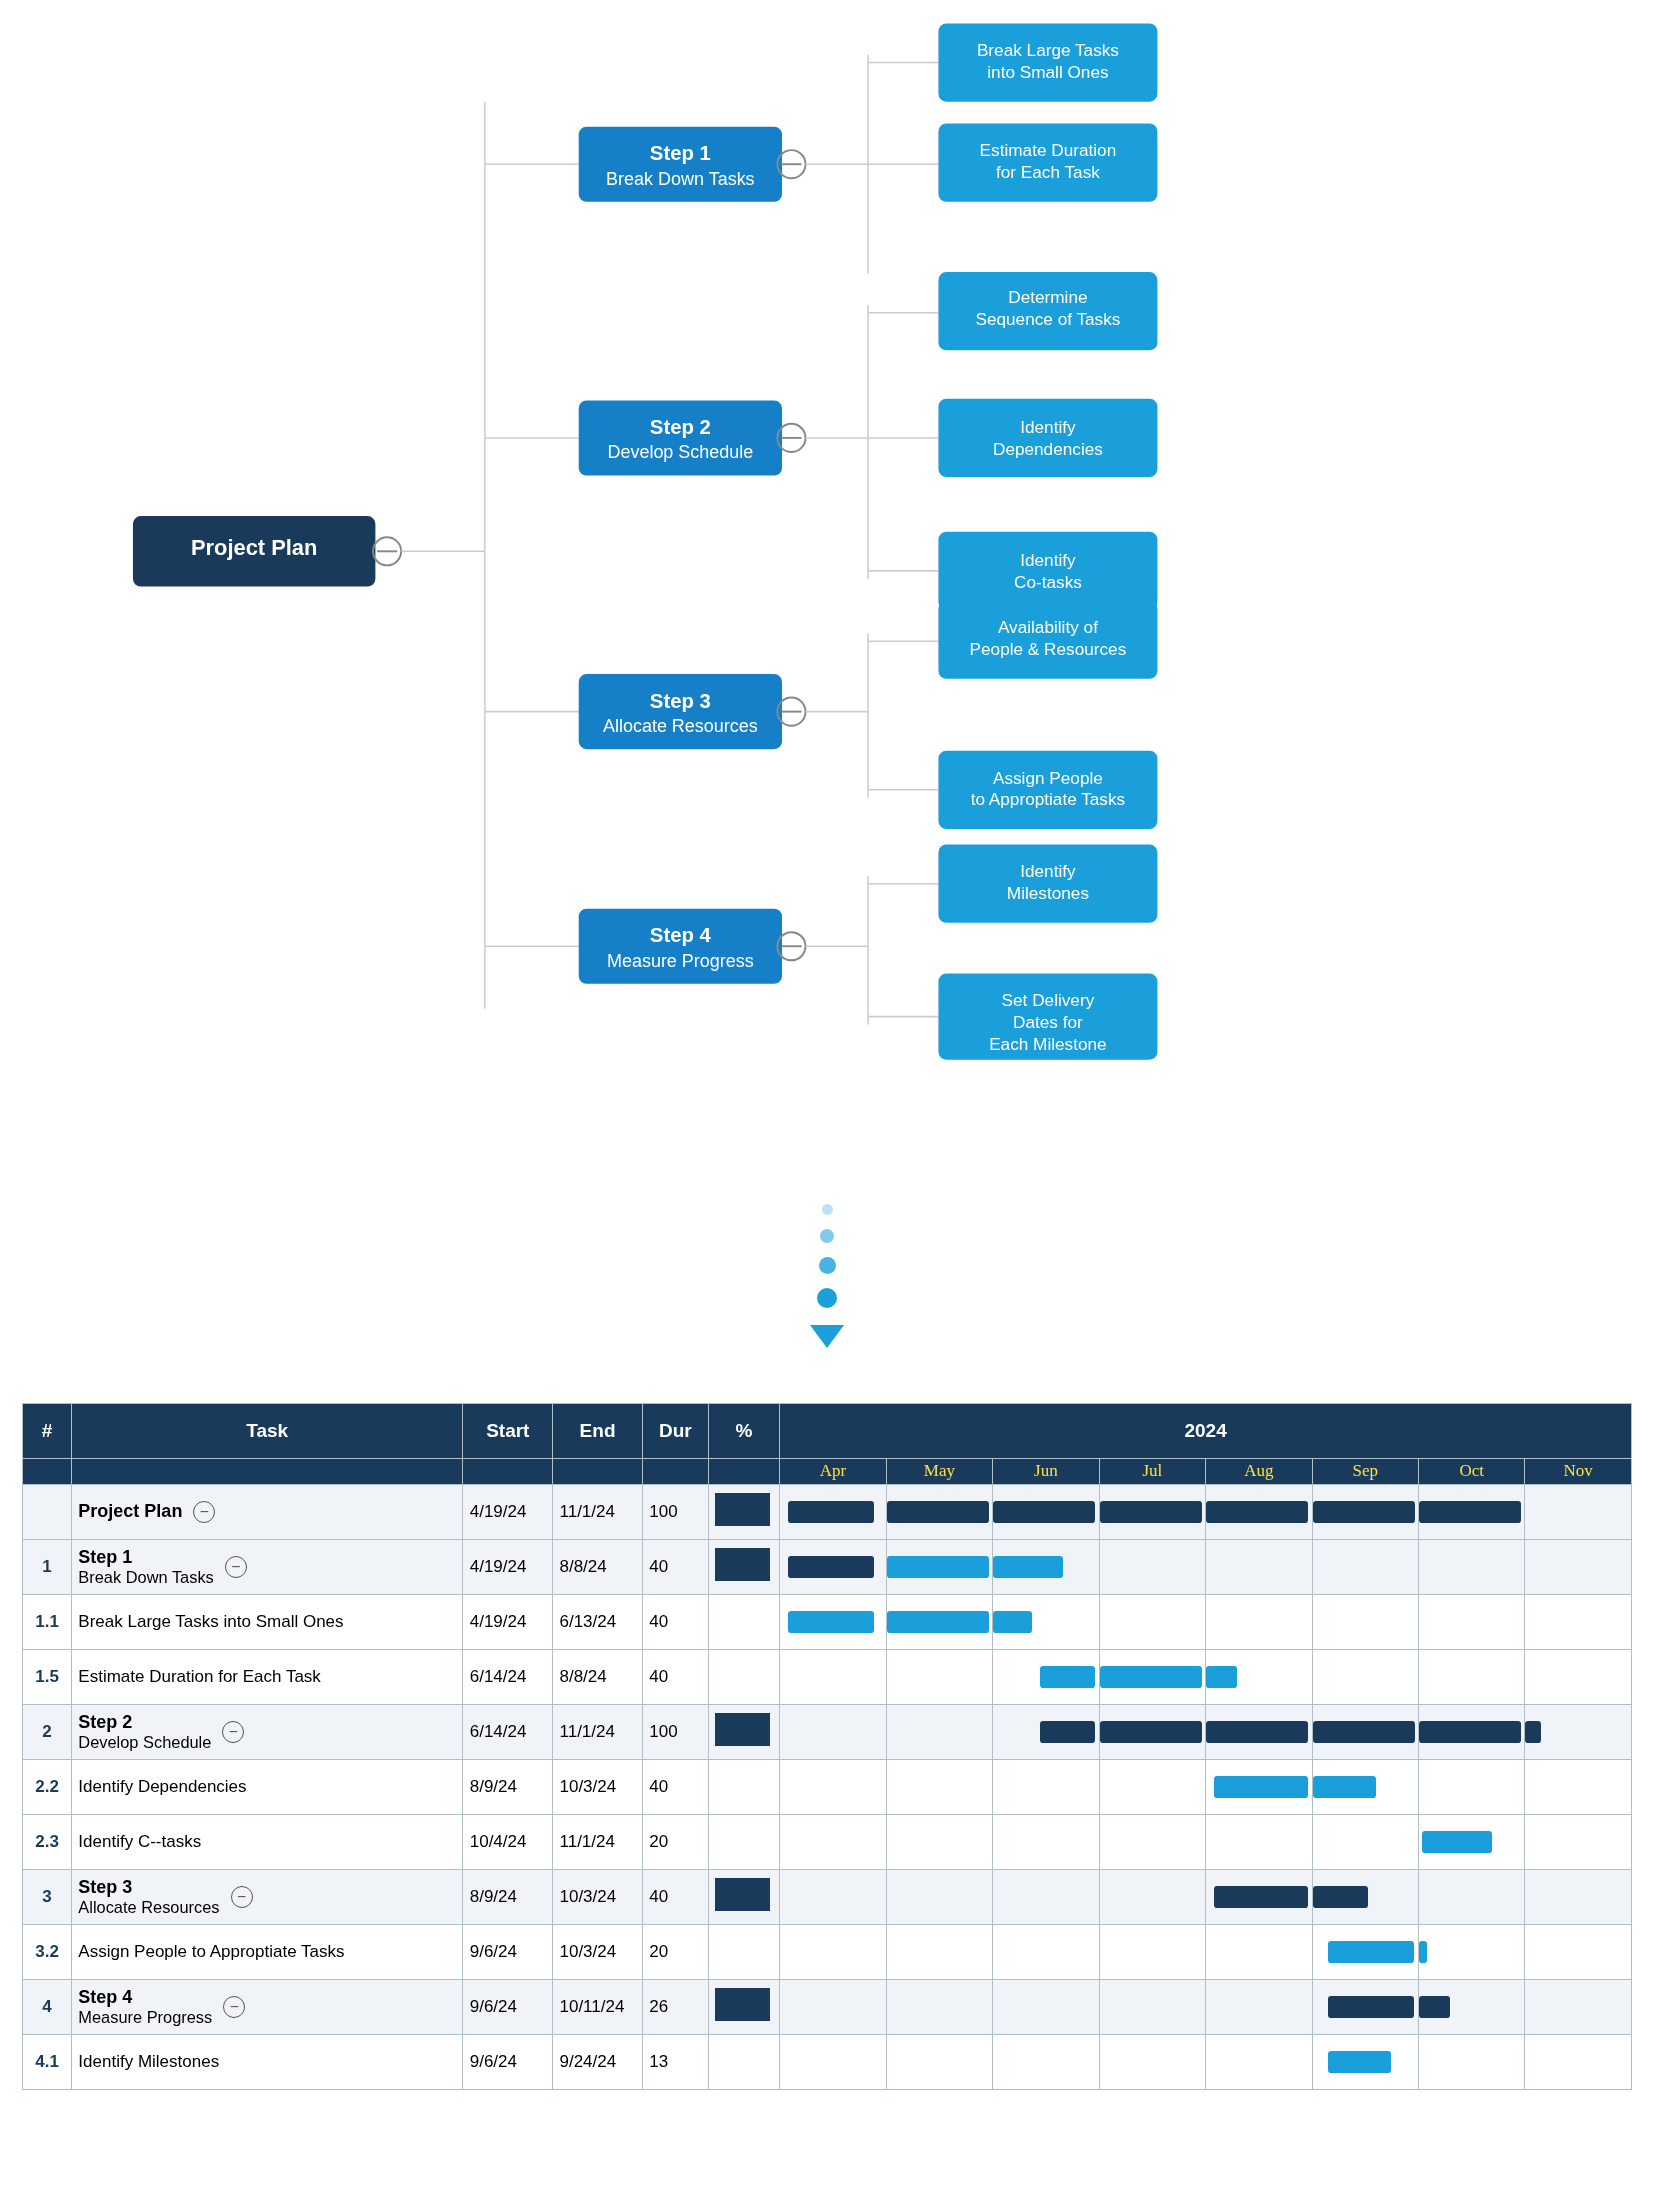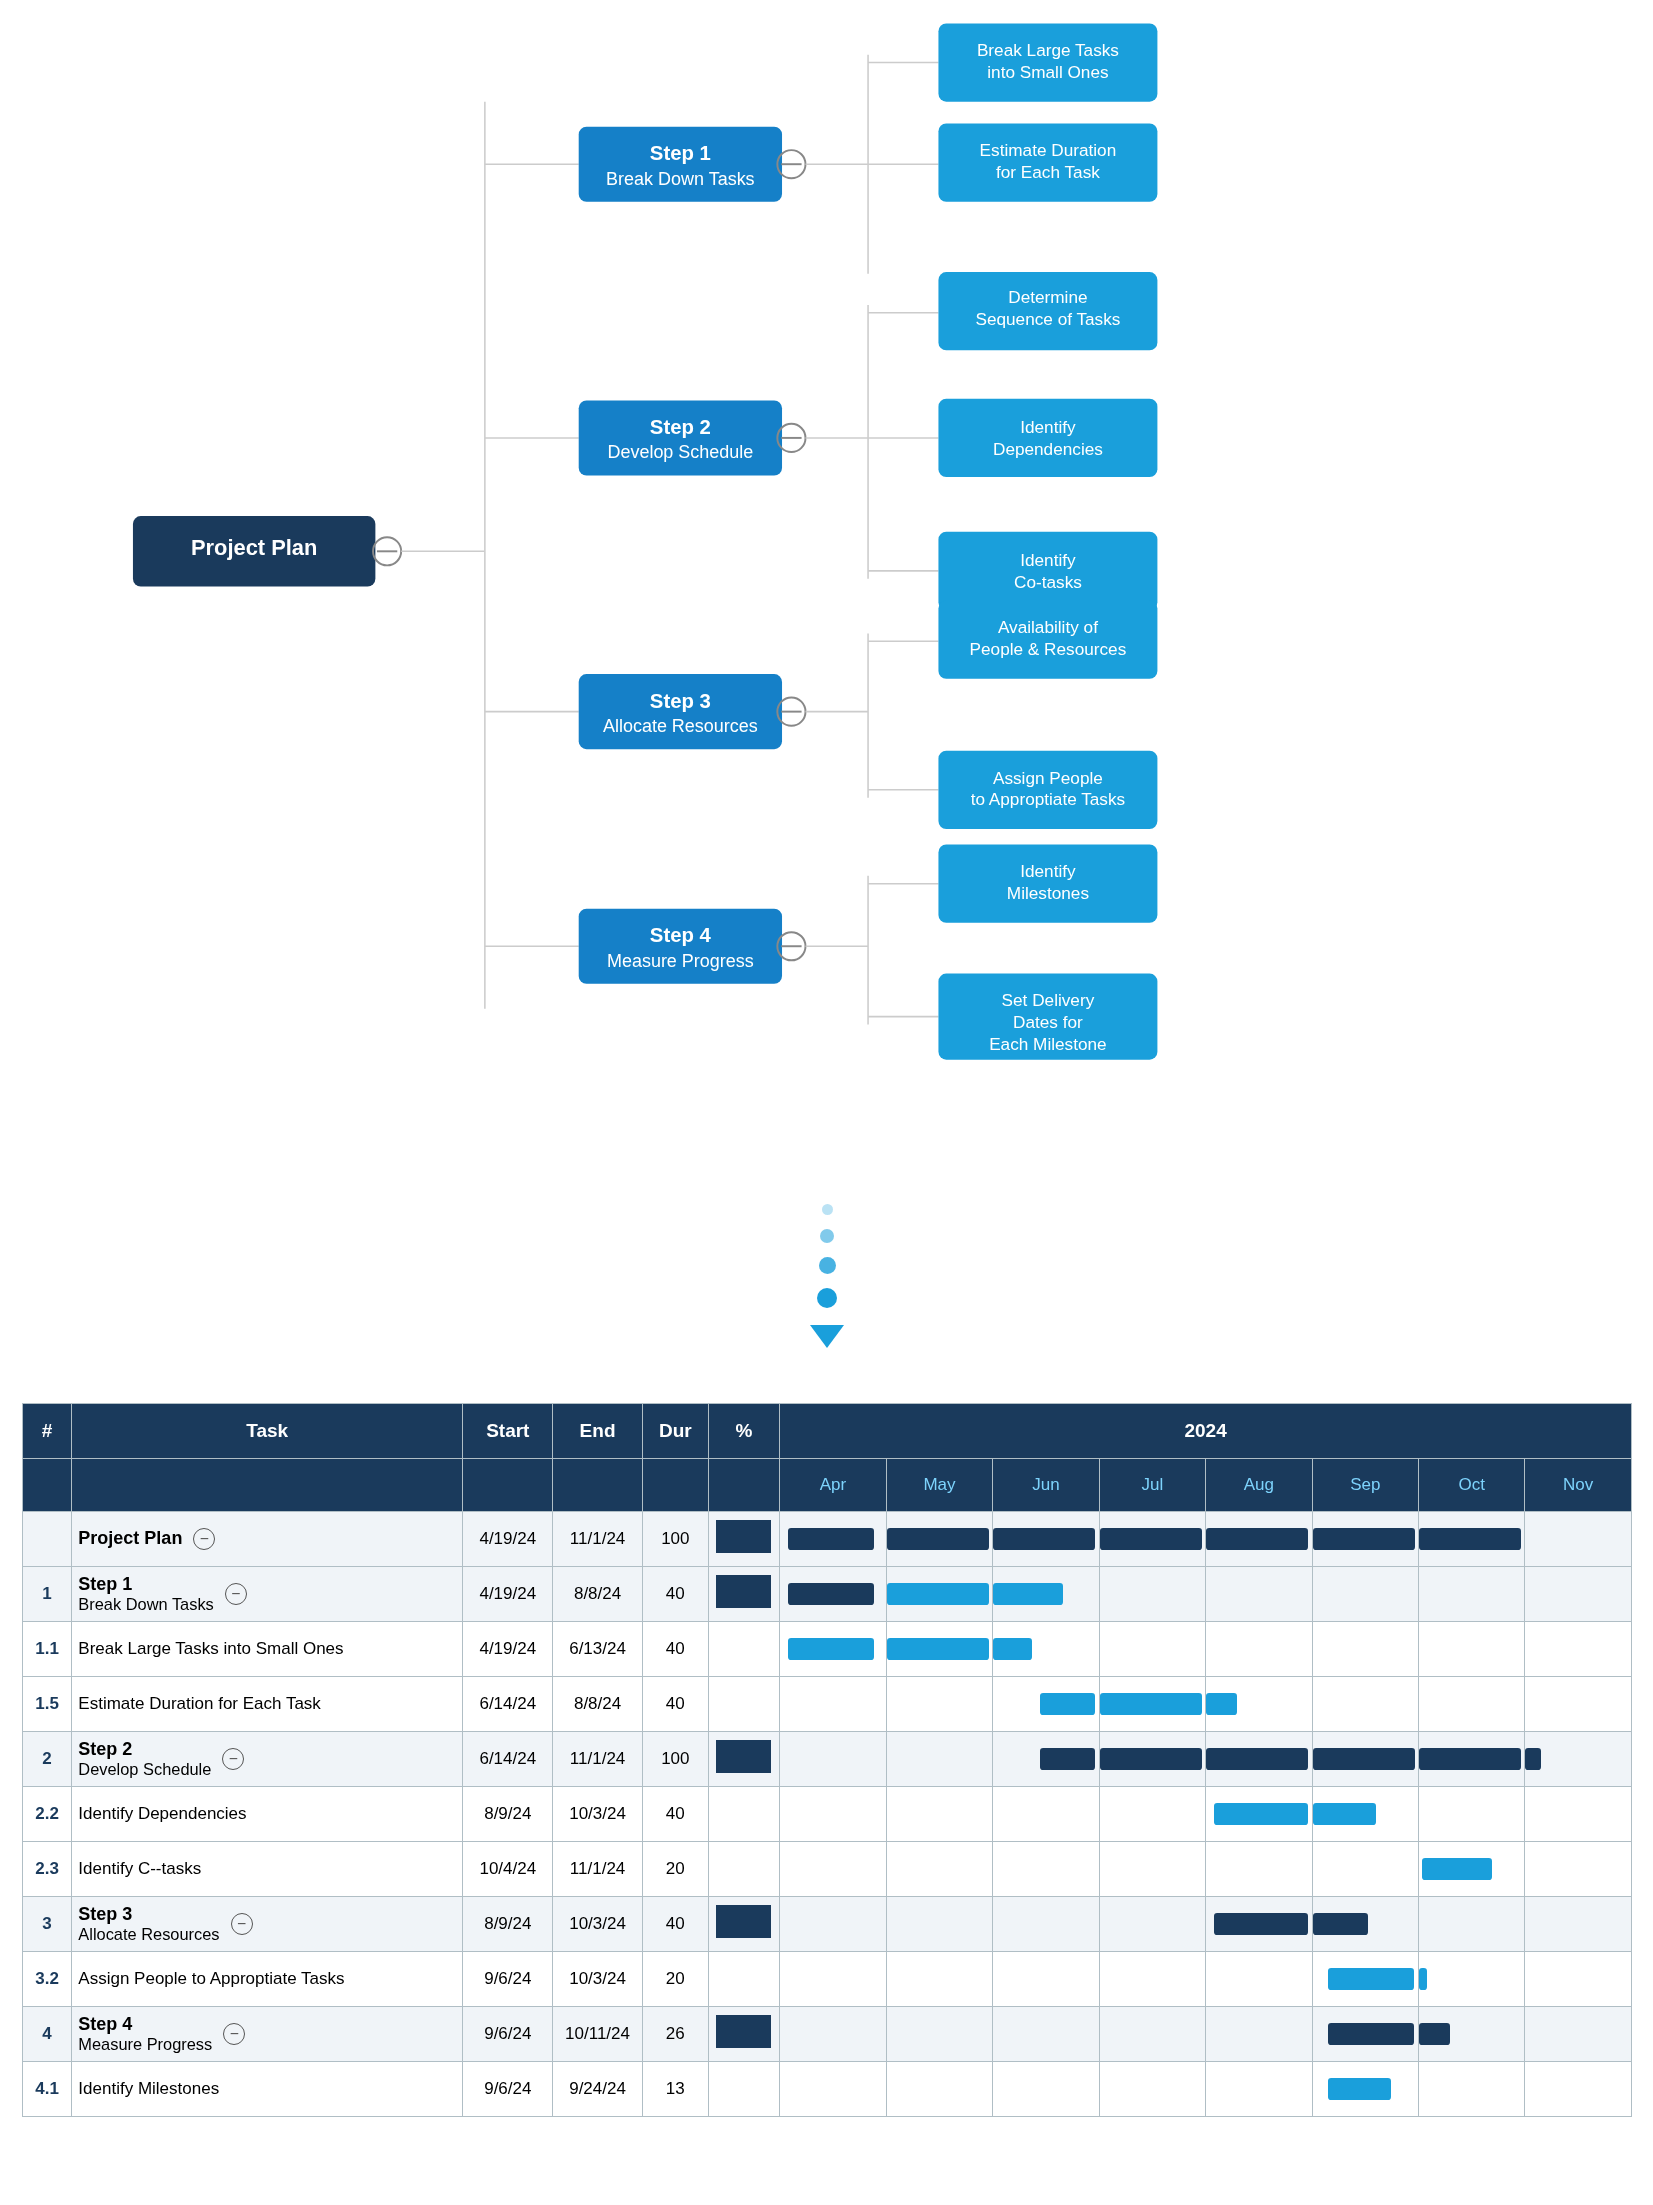--- a/index.html
+++ b/index.html
@@ -65,25 +65,26 @@
     .header-row-top th {
       background: #1a3a5c;
       color: #fff;
       text-align: center;
       height: 55px;
       font-weight: 600;
       font-size: 19px;
     }
     .header-row-months th {
       background: #1a3a5c;
-      color: #7dd3fc;
+      color: #fde047;
       text-align: center;
-      height: 53px;
+      height: 26px;
       font-weight: 500;
       font-size: 17px;
+      font-family: Liberation Serif, serif;
     }
     
     .gantt-row td {
       height: 55px;
       vertical-align: middle;
     }
     .gantt-row.group-row td {
       background: #f0f4f8;
     }
     .gantt-row.sub-row td {
@@ -103,21 +104,20 @@
       font-weight: 700;
       font-size: 18px;
       display: block;
     }
     .cell-task .task-sub {
       font-weight: 400;
       font-size: 16.4px;
       display: block;
     }
     .cell-date, .cell-dur, .cell-pct {
-      text-align: center;
       font-size: 17px;
     }
     .pct-bg {
       display: inline-block;
       background: #1a3a5c;
       height: 33px;
       width: 55px;
       border-radius: 0;
     }
     .cell-gantt {

